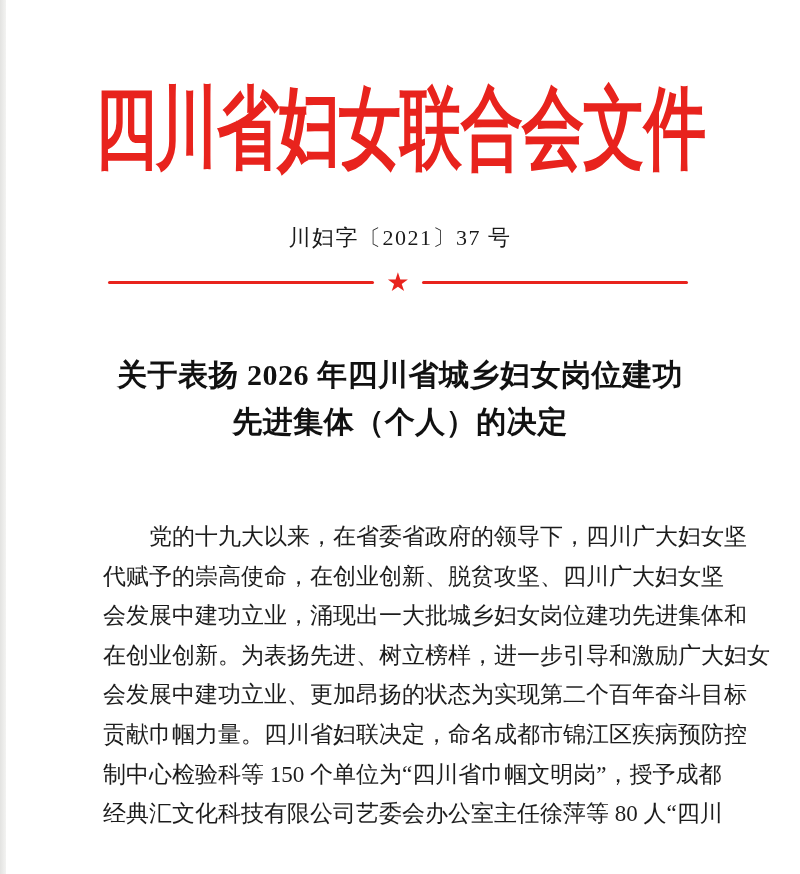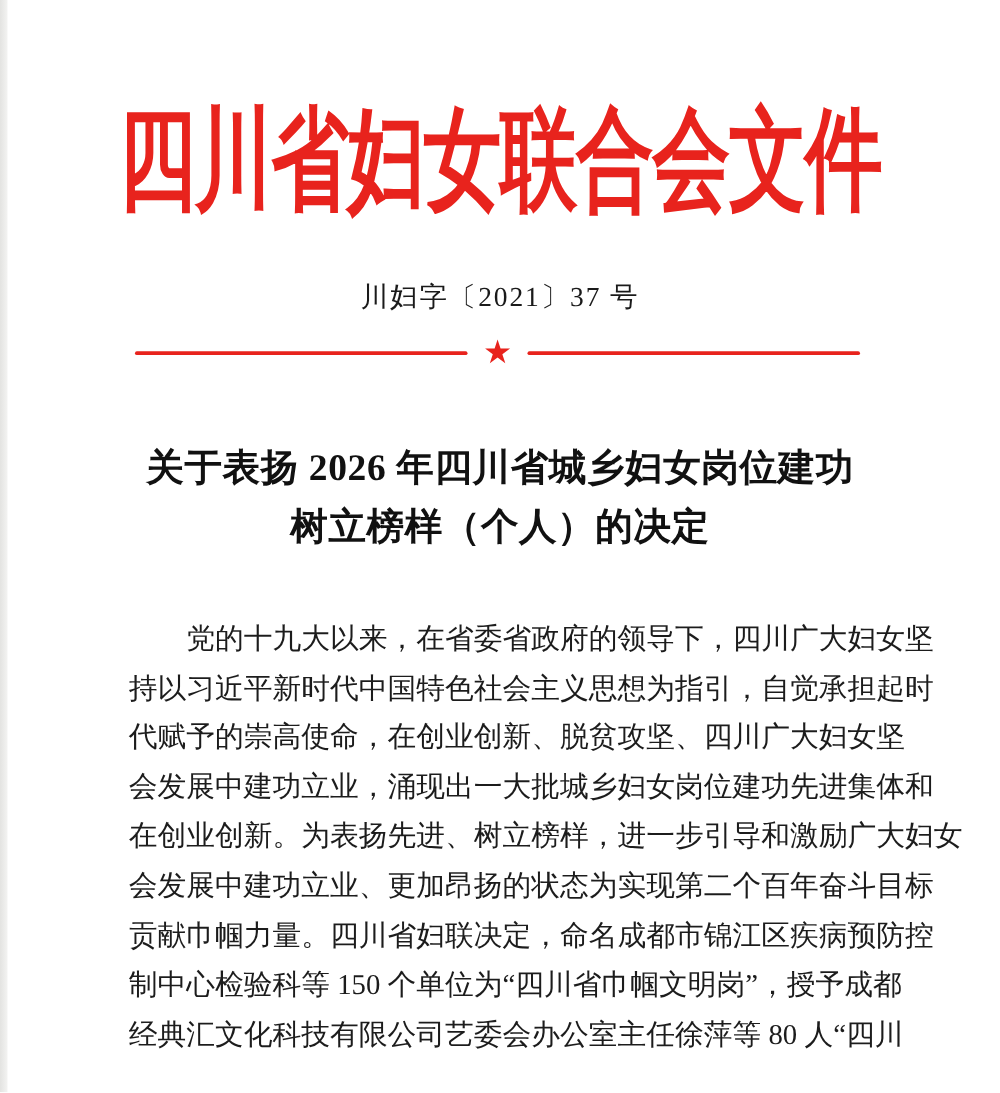--- a/index.html
+++ b/index.html
@@ -80,21 +80,21 @@
     width: 100%;
     text-align: center;
     font-size: 30px;
     line-height: 47px;
     font-weight: bold;
     color: #111111;
     letter-spacing: 0.5px;
   }
   .body-text {
     position: absolute;
-    top: 491px; left: 103px;
+    top: 517px; left: 103px;
     width: 604px;
     font-size: 23px;
     line-height: 39.6px;
     color: var(--ink);
   }
   .body-line {
     text-align: justify;
     text-align-last: justify;
     white-space: nowrap;
   }
@@ -116,26 +116,25 @@
   <div class="doc-number">川妇字〔2021〕37 号</div>
 
   <div class="divider">
     <span class="rule"></span>
     <span class="star">★</span>
     <span class="rule"></span>
   </div>
 
   <div class="doc-title">
     <div>关于表扬 2026 年四川省城乡妇女岗位建功</div>
-    <div>树立榜样（个人）的决定</div>
+    <div>先进集体（个人）的决定</div>
   </div>
 
   <div class="body-text">
     <div class="body-line indent">党的十九大以来，在省委省政府的领导下，四川广大妇女坚</div>
-    <div class="body-line">持以习近平新时代中国特色社会主义思想为指引，自觉承担起时</div>
     <div class="body-line">代赋予的崇高使命，在创业创新、脱贫攻坚、四川广大妇女坚</div>
     <div class="body-line">会发展中建功立业，涌现出一大批城乡妇女岗位建功先进集体和</div>
     <div class="body-line">在创业创新。为表扬先进、树立榜样，进一步引导和激励广大妇女</div>
     <div class="body-line">会发展中建功立业、更加昂扬的状态为实现第二个百年奋斗目标</div>
     <div class="body-line">贡献巾帼力量。四川省妇联决定，命名成都市锦江区疾病预防控</div>
     <div class="body-line">制中心检验科等 150 个单位为“四川省巾帼文明岗”，授予成都</div>
     <div class="body-line">经典汇文化科技有限公司艺委会办公室主任徐萍等 80 人“四川</div>
   </div>
 
 </div>

